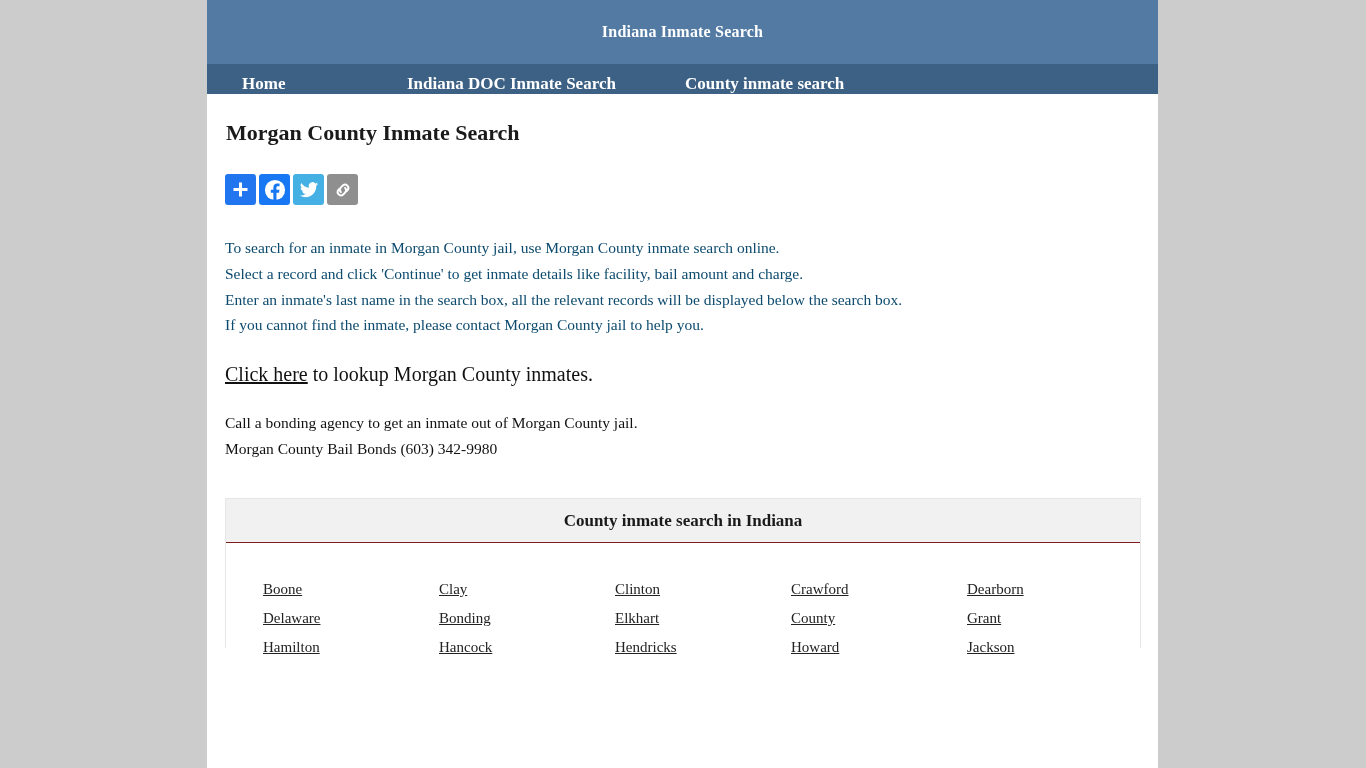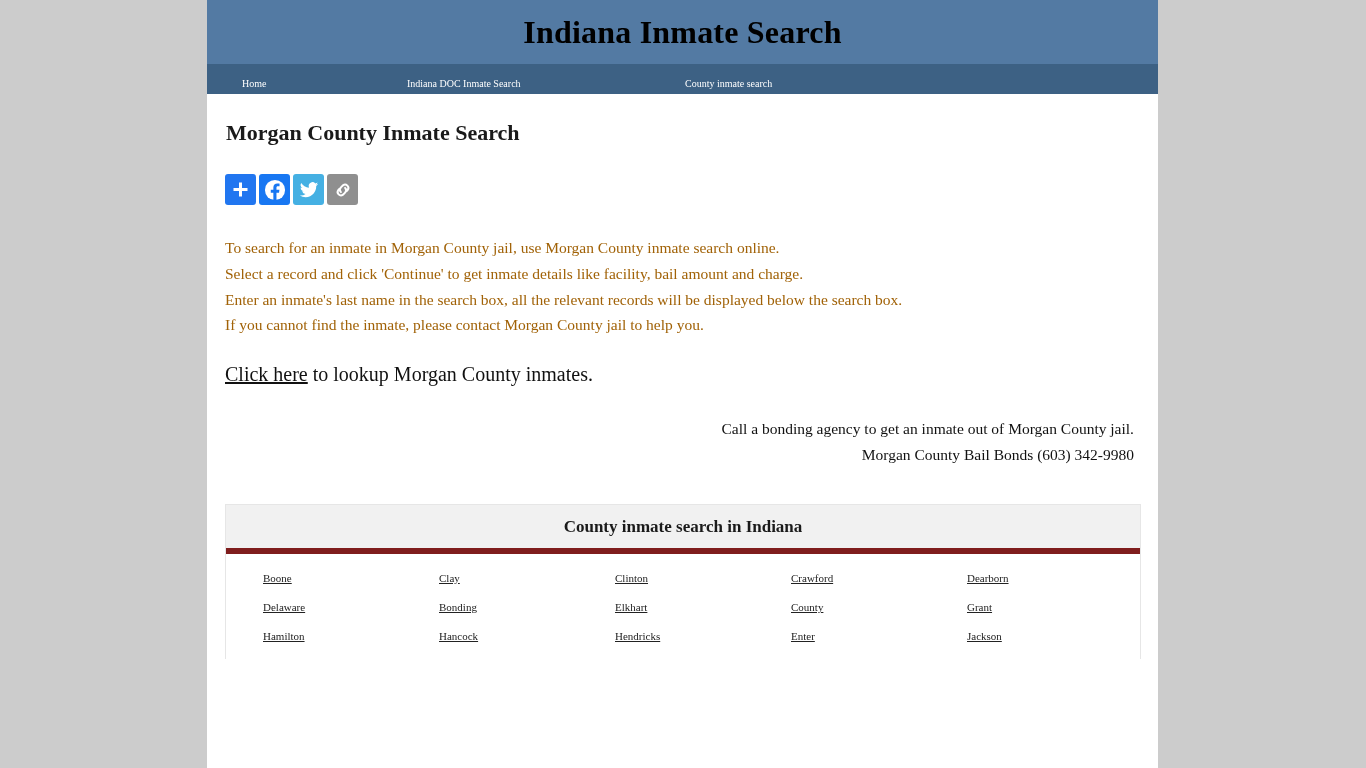--- a/index.html
+++ b/index.html
@@ -27,40 +27,40 @@
 
   
   .site-header {
     height: 64px;
     background: #537aa3;
     display: flex;
     align-items: center;
     justify-content: center;
   }
   .site-title {
-    color: #000000;
-    font-size: 32px;
+    color: #ffffff;
+    font-size: 16px;
     font-weight: bold;
     letter-spacing: .2px;
     font-family: "Liberation Serif", "DejaVu Serif", serif;
   }
 
   
   .site-nav {
     height: 30px;
     background: #3d6184;
     display: flex;
     align-items: center;
     padding-left: 35px;
     box-sizing: border-box;
   }
   .nav-item {
     color: #ffffff;
-    font-size: 10px;
-    font-weight: normal;
+    font-size: 17px;
+    font-weight: bold;
     text-decoration: none;
     white-space: nowrap;
     cursor: pointer;
     margin-top: 9px;
   }
   .nav-item.n0 { width: 165px; }
   .nav-item.n1 { width: 278px; }
   .nav-item.n2 { width: auto; }
 
   
@@ -100,21 +100,21 @@
   .share-twitter { background: #45b0e3; }
   .share-copy { background: #8f8f8f; }
   .share-btn svg { display: block; }
 
   
   .intro {
     margin: 0;
     padding-top: 30px;
     font-size: 15.5px;
     line-height: 25.8px;
-    color: #a16207;
+    color: #0c4a6e;
   }
   .intro div { white-space: nowrap; }
 
   .jail-block {
     margin: 0;
     padding-top: 23px;
     font-size: 15.5px;
     line-height: 26px;
     color: #111111;
   }
@@ -127,63 +127,63 @@
     line-height: 26px;
     color: #111111;
   }
   .inline-link {
     color: #111111;
     text-decoration: underline;
     cursor: pointer;
   }
 
   .bond-block {
-    margin: 6px;
+    margin: 0;
     padding-top: 23px;
     font-size: 15.5px;
     line-height: 26px;
     color: #111111;
-    text-align: right;
   }
 
   
   .county-table {
     margin-top: 36px;
     width: 916px;
     border: 1px solid #e6e6e6;
     border-bottom: none;
     box-sizing: border-box;
   }
   .county-table-head {
     background: #f1f1f1;
     height: 43px;
     display: flex;
     align-items: center;
     justify-content: center;
-    border-bottom: 6px solid #7f1d1d;
+    border-bottom: 1px solid #7f1d1d;
   }
   .county-table-head span {
     font-size: 17px;
     font-weight: bold;
     color: #1a1a1a;
   }
   .county-grid {
     padding: 18px 0 0 37px;
     box-sizing: border-box;
     background: #ffffff;
   }
   .county-row {
     display: flex;
     height: 29px;
     align-items: flex-start;
   }
   .county-cell {
     width: 176px;
     flex: 0 0 176px;
-    font-size: 11px;
+    font-size: 15px;
+    margin-top: 20px;
   }
   .county-link {
     color: #222222;
     text-decoration: underline;
     cursor: pointer;
   }
 </style>
 </head>
 <body>
 
@@ -275,20 +275,20 @@
             <div class="county-cell"><a class="county-link">Delaware</a></div>
             <div class="county-cell"><a class="county-link">Bonding</a></div>
             <div class="county-cell"><a class="county-link">Elkhart</a></div>
             <div class="county-cell"><a class="county-link">County</a></div>
             <div class="county-cell"><a class="county-link">Grant</a></div>
           </div>
           <div class="county-row">
             <div class="county-cell"><a class="county-link">Hamilton</a></div>
             <div class="county-cell"><a class="county-link">Hancock</a></div>
             <div class="county-cell"><a class="county-link">Hendricks</a></div>
-            <div class="county-cell"><a class="county-link">Enter</a></div>
+            <div class="county-cell"><a class="county-link">Howard</a></div>
             <div class="county-cell"><a class="county-link">Jackson</a></div>
           </div>
         </div>
     </div>
 
   </div>
 </div>
 
 </body></html>

